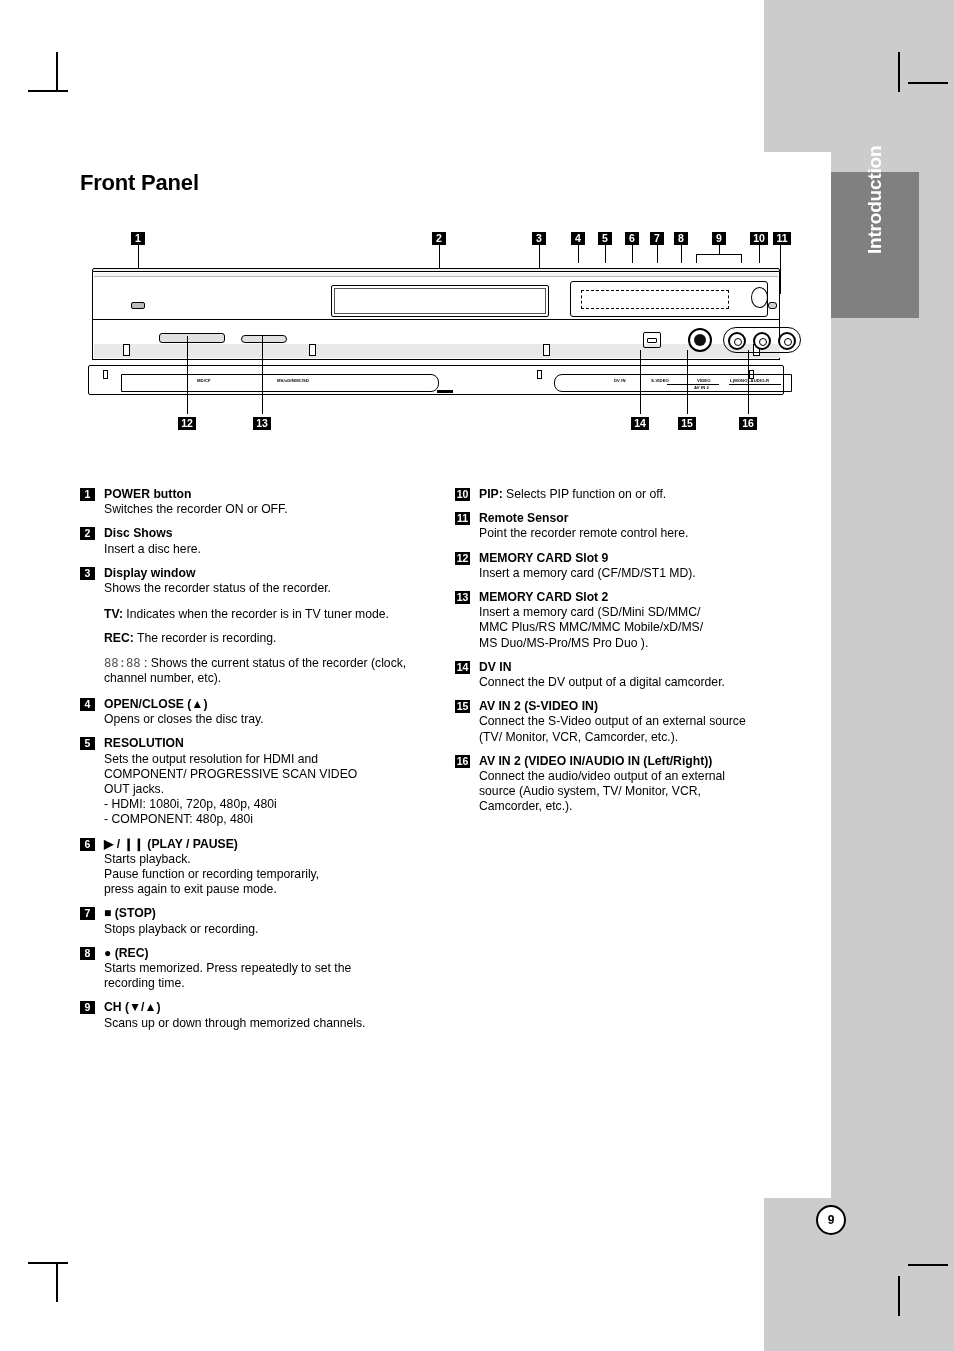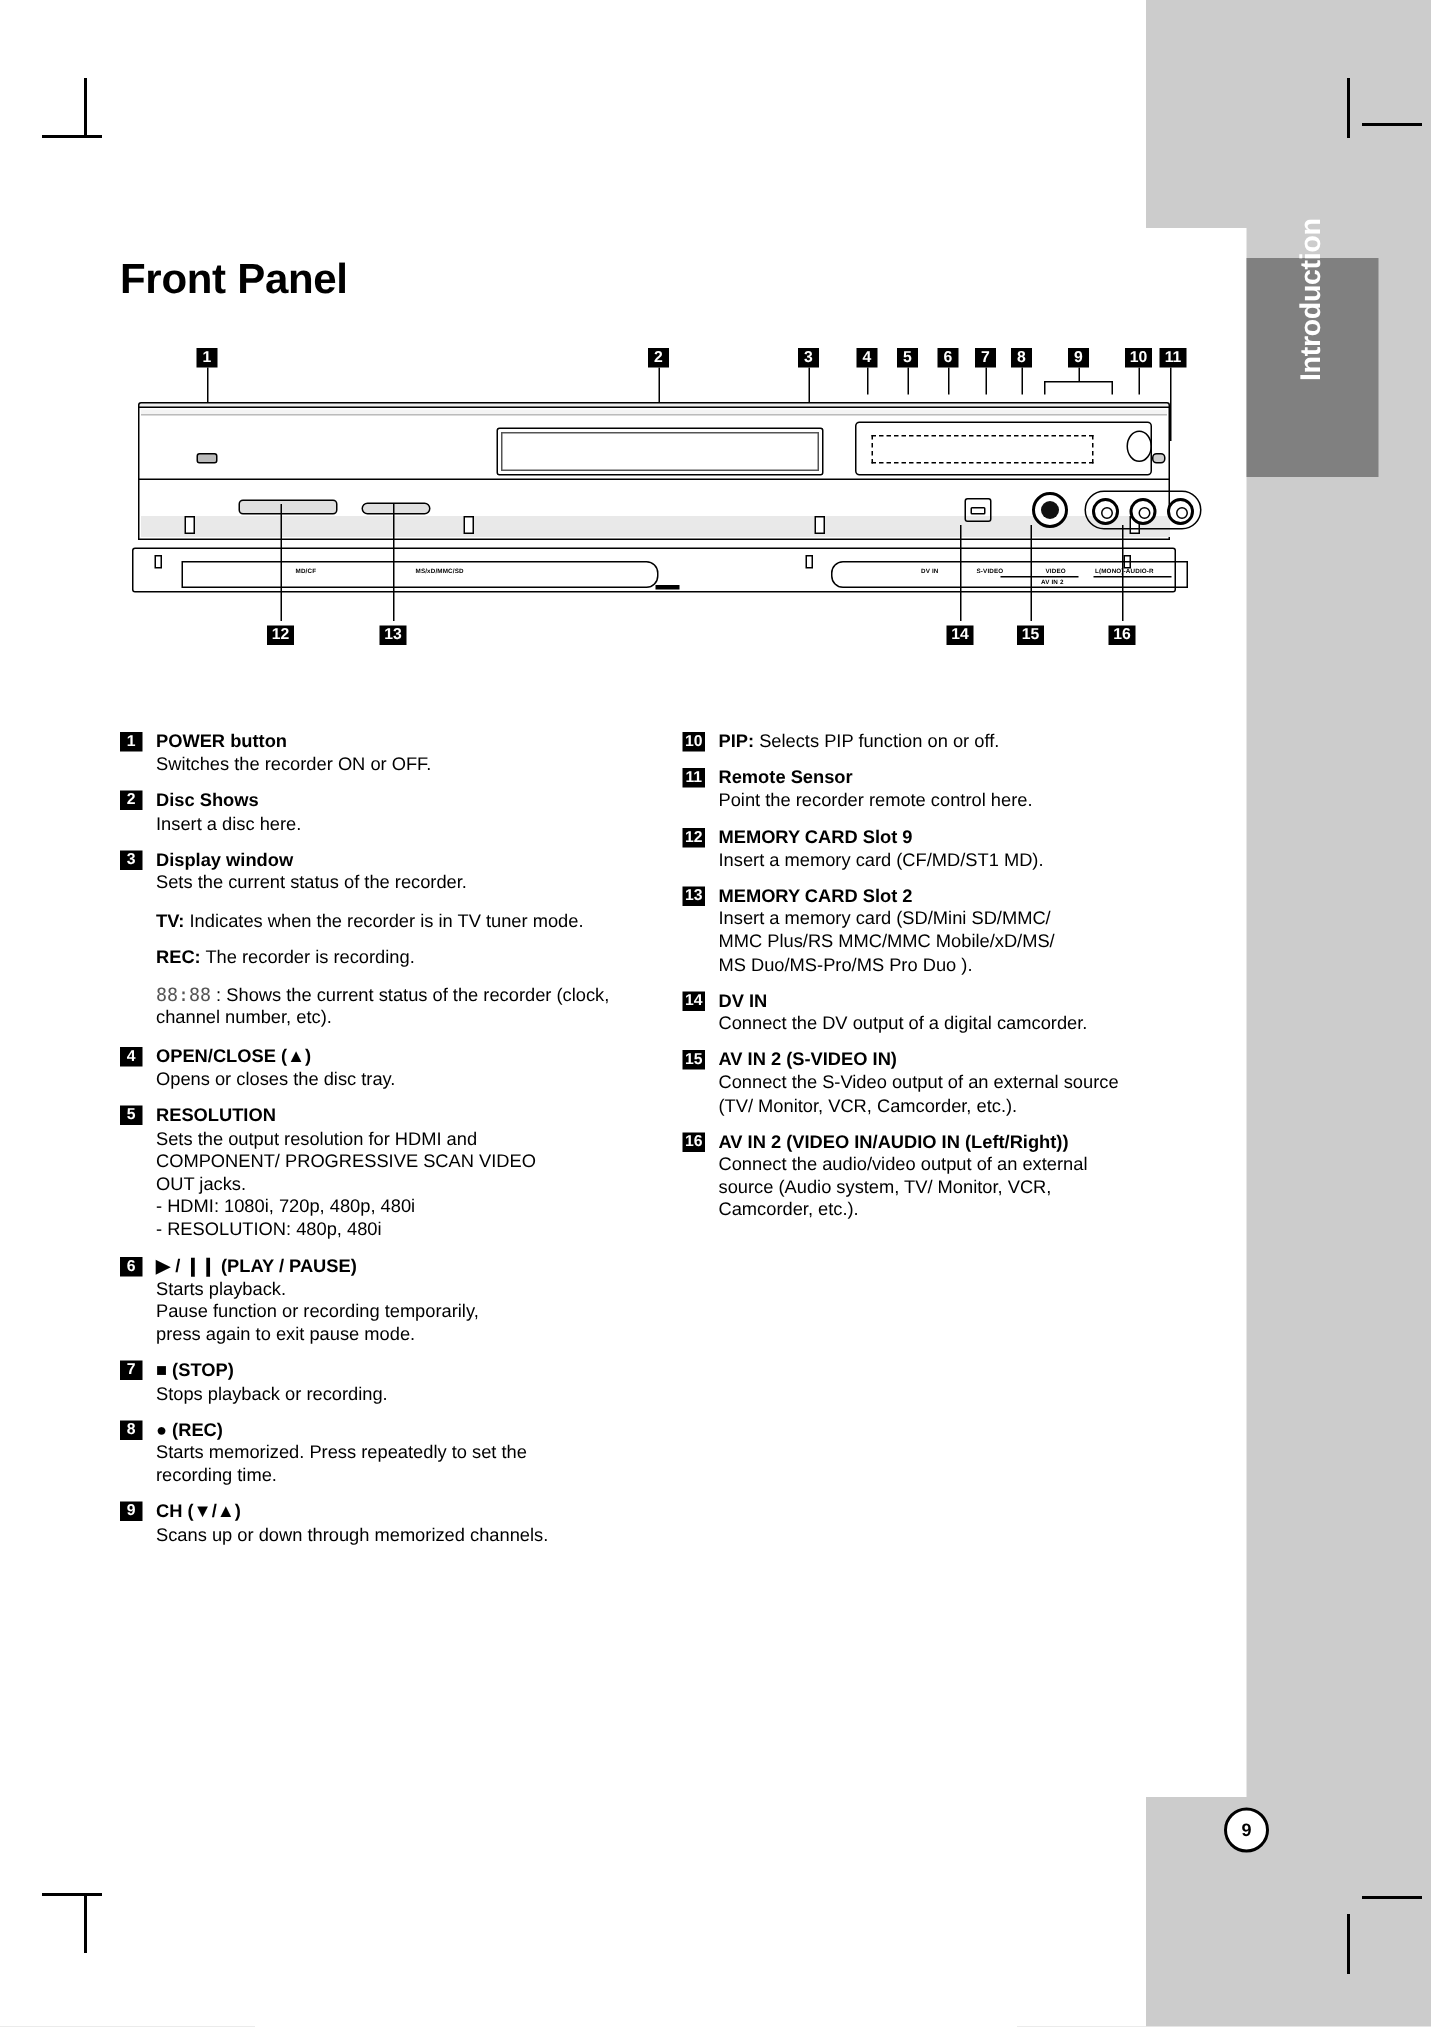--- a/index.html
+++ b/index.html
@@ -33,21 +33,21 @@
   }
   
   #page-number{
     position:absolute;left:816px;top:1205px;width:26px;height:26px;
     border:2px solid #000;border-radius:50%;background:#fff;
     display:flex;align-items:center;justify-content:center;
     font-size:12px;font-weight:bold;
   }
   
   #page-title{
-    position:absolute;left:80px;top:170px;font-size:28px;font-weight:bold;
+    position:absolute;left:80px;top:170px;font-size:22px;font-weight:bold;
     letter-spacing:-0.2px;
   }
   
   #diagram{position:absolute;left:80px;top:232px;width:710px;height:215px;}
   .callout{
     position:absolute;background:#000;color:#fff;
     font-size:10.5px;font-weight:bold;line-height:13px;
     text-align:center;width:14px;height:13px;
     font-family:"Liberation Sans",sans-serif;
   }
@@ -325,21 +325,21 @@
 
   <div class="item">
     <span class="num">2</span>
     <div class="hdr">Disc Shows</div>
     <div class="body">Insert a disc here.</div>
   </div>
 
   <div class="item" style="margin-bottom:11px;">
     <span class="num">3</span>
     <div class="hdr">Display window</div>
-    <div class="body">Sets the current status of the recorder.</div>
+    <div class="body">Shows the recorder status of the recorder.</div>
   </div>
 
   <div class="sub">
     <span class="inline-hdr">TV:</span><span> Indicates when the recorder is in TV tuner mode.</span>
   </div>
 
   <div class="sub">
     <span class="inline-hdr">REC:</span><span> The recorder is recording.</span>
   </div>
 
@@ -354,21 +354,21 @@
     <div class="body">Opens or closes the disc tray.</div>
   </div>
 
   <div class="item">
     <span class="num">5</span>
     <div class="hdr">RESOLUTION</div>
     <div class="body">Sets the output resolution for HDMI and</div>
     <div class="body">COMPONENT/ PROGRESSIVE SCAN VIDEO</div>
     <div class="body">OUT jacks.</div>
     <div class="body">- HDMI: 1080i, 720p, 480p, 480i</div>
-    <div class="body">- RESOLUTION: 480p, 480i</div>
+    <div class="body">- COMPONENT: 480p, 480i</div>
   </div>
 
   <div class="item">
     <span class="num">6</span>
     <div class="hdr">▶ / ❙❙ (PLAY / PAUSE)</div>
     <div class="body">Starts playback.</div>
     <div class="body">Pause function or recording temporarily,</div>
     <div class="body">press again to exit pause mode.</div>
   </div>
 

